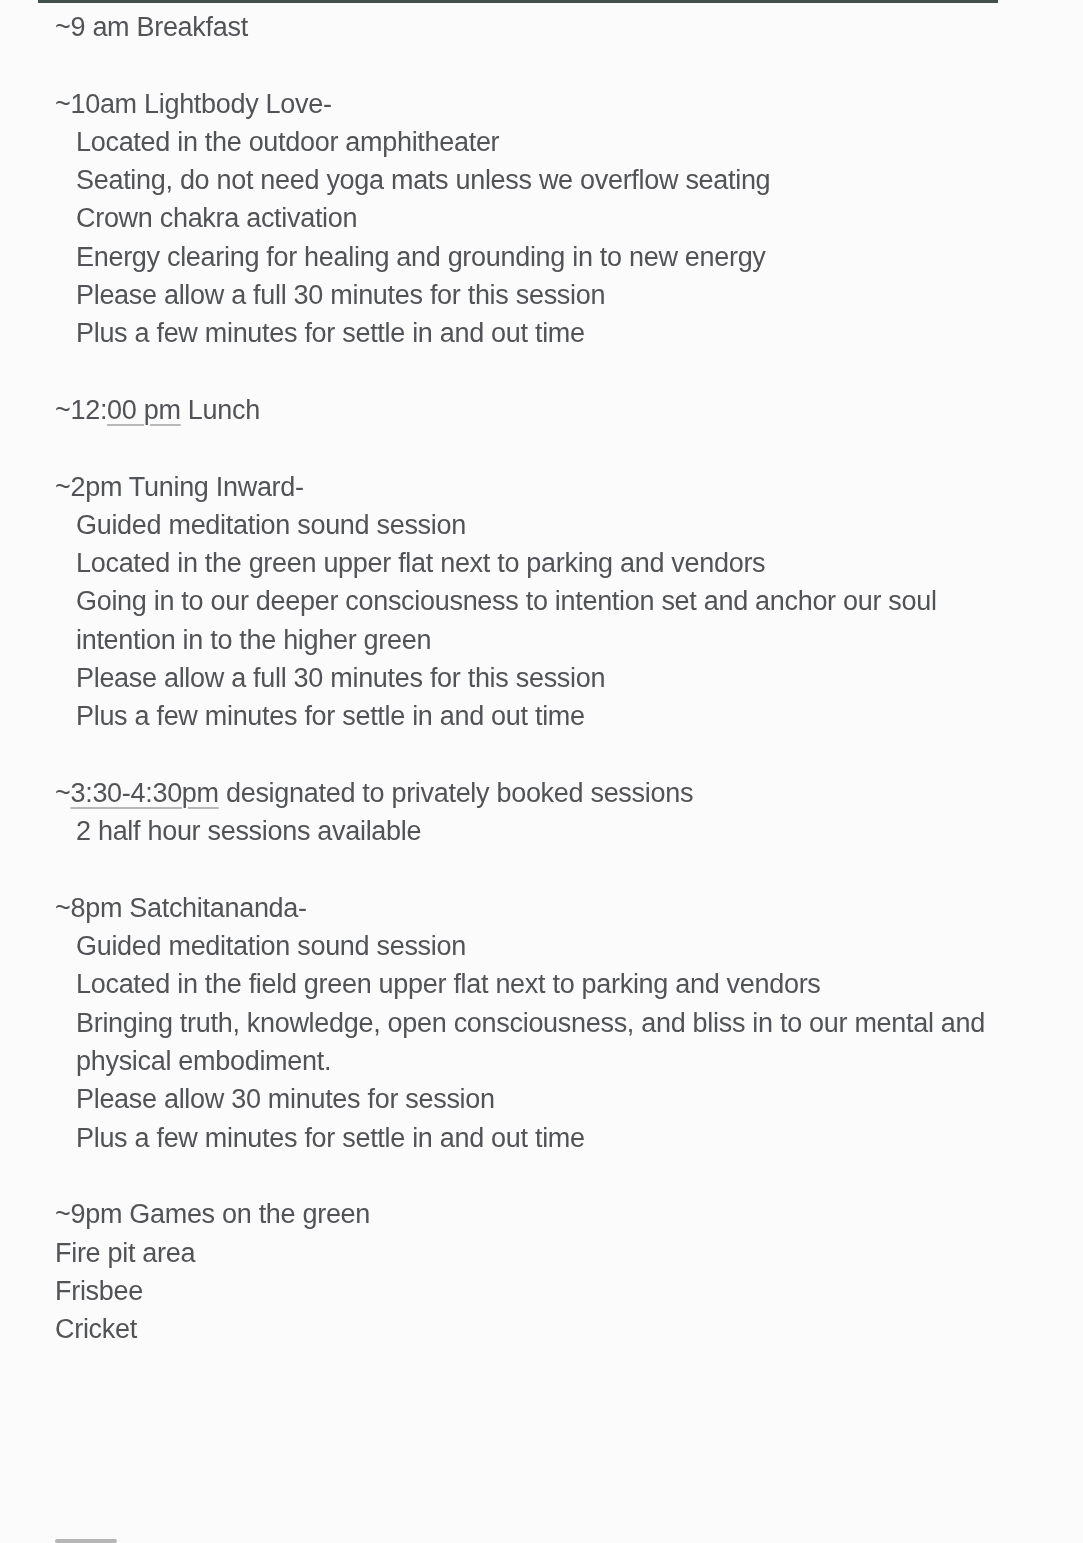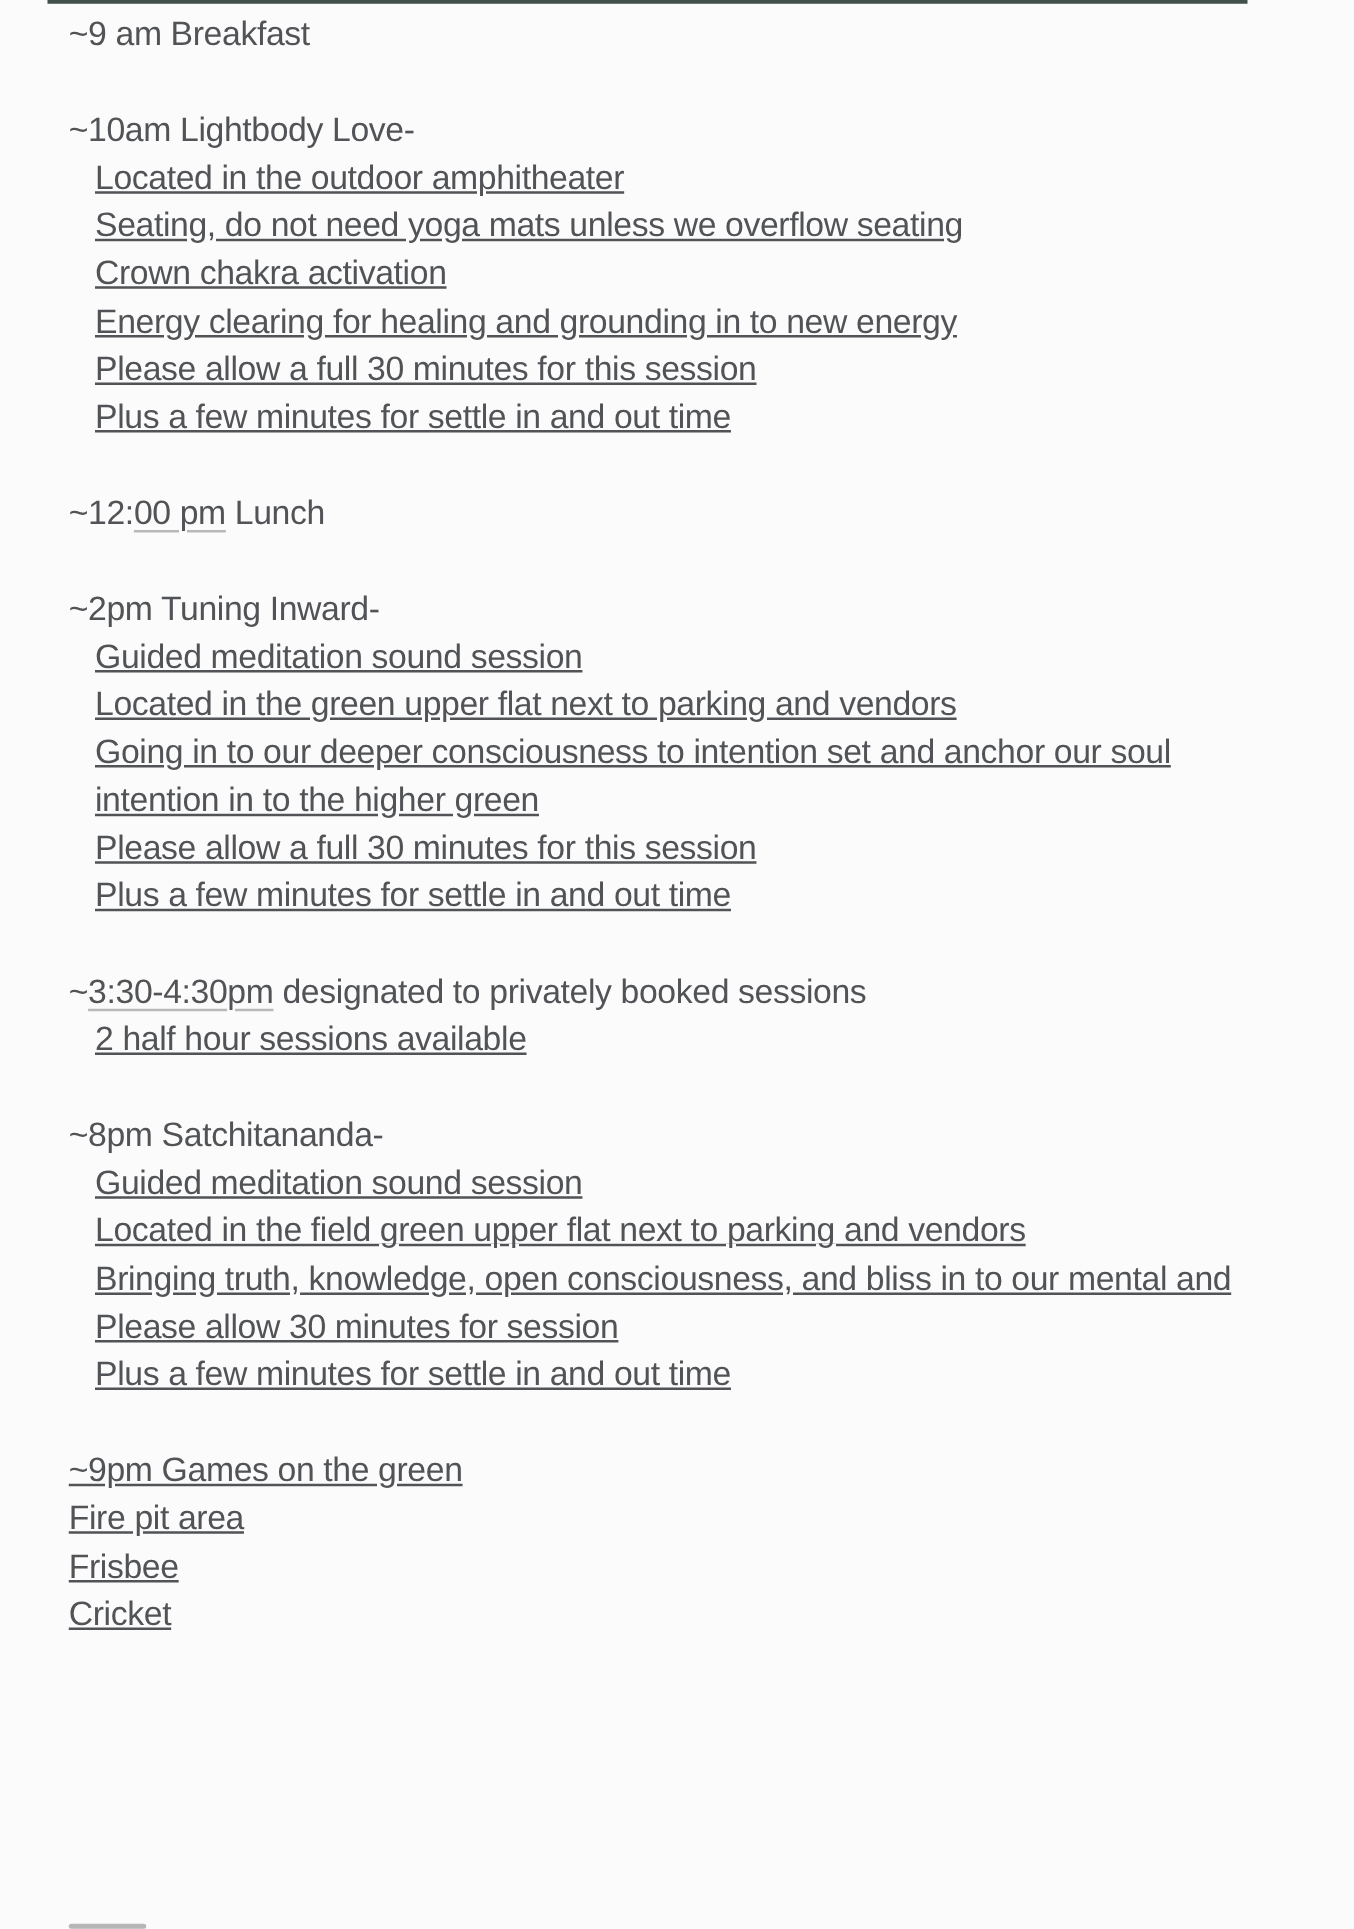--- a/index.html
+++ b/index.html
@@ -22,23 +22,23 @@
   }
   .note-body{
     position:absolute;left:0;top:0;width:1083px;height:1543px;
     padding:8px 40px 0 55px;
     font-size:27px;
     letter-spacing:-0.3px;
     line-height:38.3px;
     white-space:nowrap;
   }
   .block{margin-bottom:38.3px;}
-  .block:last-child{margin-bottom:0;text-decoration:underline;}
+  .block:last-child{margin-bottom:0;}
   .line{height:38.3px;}
-  .line.indent{padding-left:21px;text-decoration:underline;}
+  .line.indent{padding-left:21px;}
   .tlink{
     text-decoration:underline;
     text-decoration-color:var(--underline);
     text-decoration-thickness:2px;
     text-underline-offset:5px;
   }
   .cropped-fragment{
     position:absolute;left:55px;top:1539px;width:62px;height:4px;
     background:var(--fragment);opacity:.75;border-radius:2px;
     filter:blur(0.5px);
@@ -83,20 +83,21 @@
     <div class="line"><span>~</span><span class="tlink">3:30-4:30pm</span><span> designated to privately booked sessions</span></div>
     <div class="line indent">2 half hour sessions available</div>
   </div>
 
 
   <div class="block">
     <div class="line">~8pm Satchitananda-</div>
     <div class="line indent">Guided meditation sound session</div>
     <div class="line indent">Located in the field green upper flat next to parking and vendors</div>
     <div class="line indent">Bringing truth, knowledge, open consciousness, and bliss in to our mental and</div>
+    <div class="line indent">physical embodiment.</div>
     <div class="line indent">Please allow 30 minutes for session</div>
     <div class="line indent">Plus a few minutes for settle in and out time</div>
   </div>
 
   <div class="block">
     <div class="line">~9pm Games on the green</div>
     <div class="line">Fire pit area</div>
     <div class="line">Frisbee</div>
     <div class="line">Cricket</div>
   </div>

